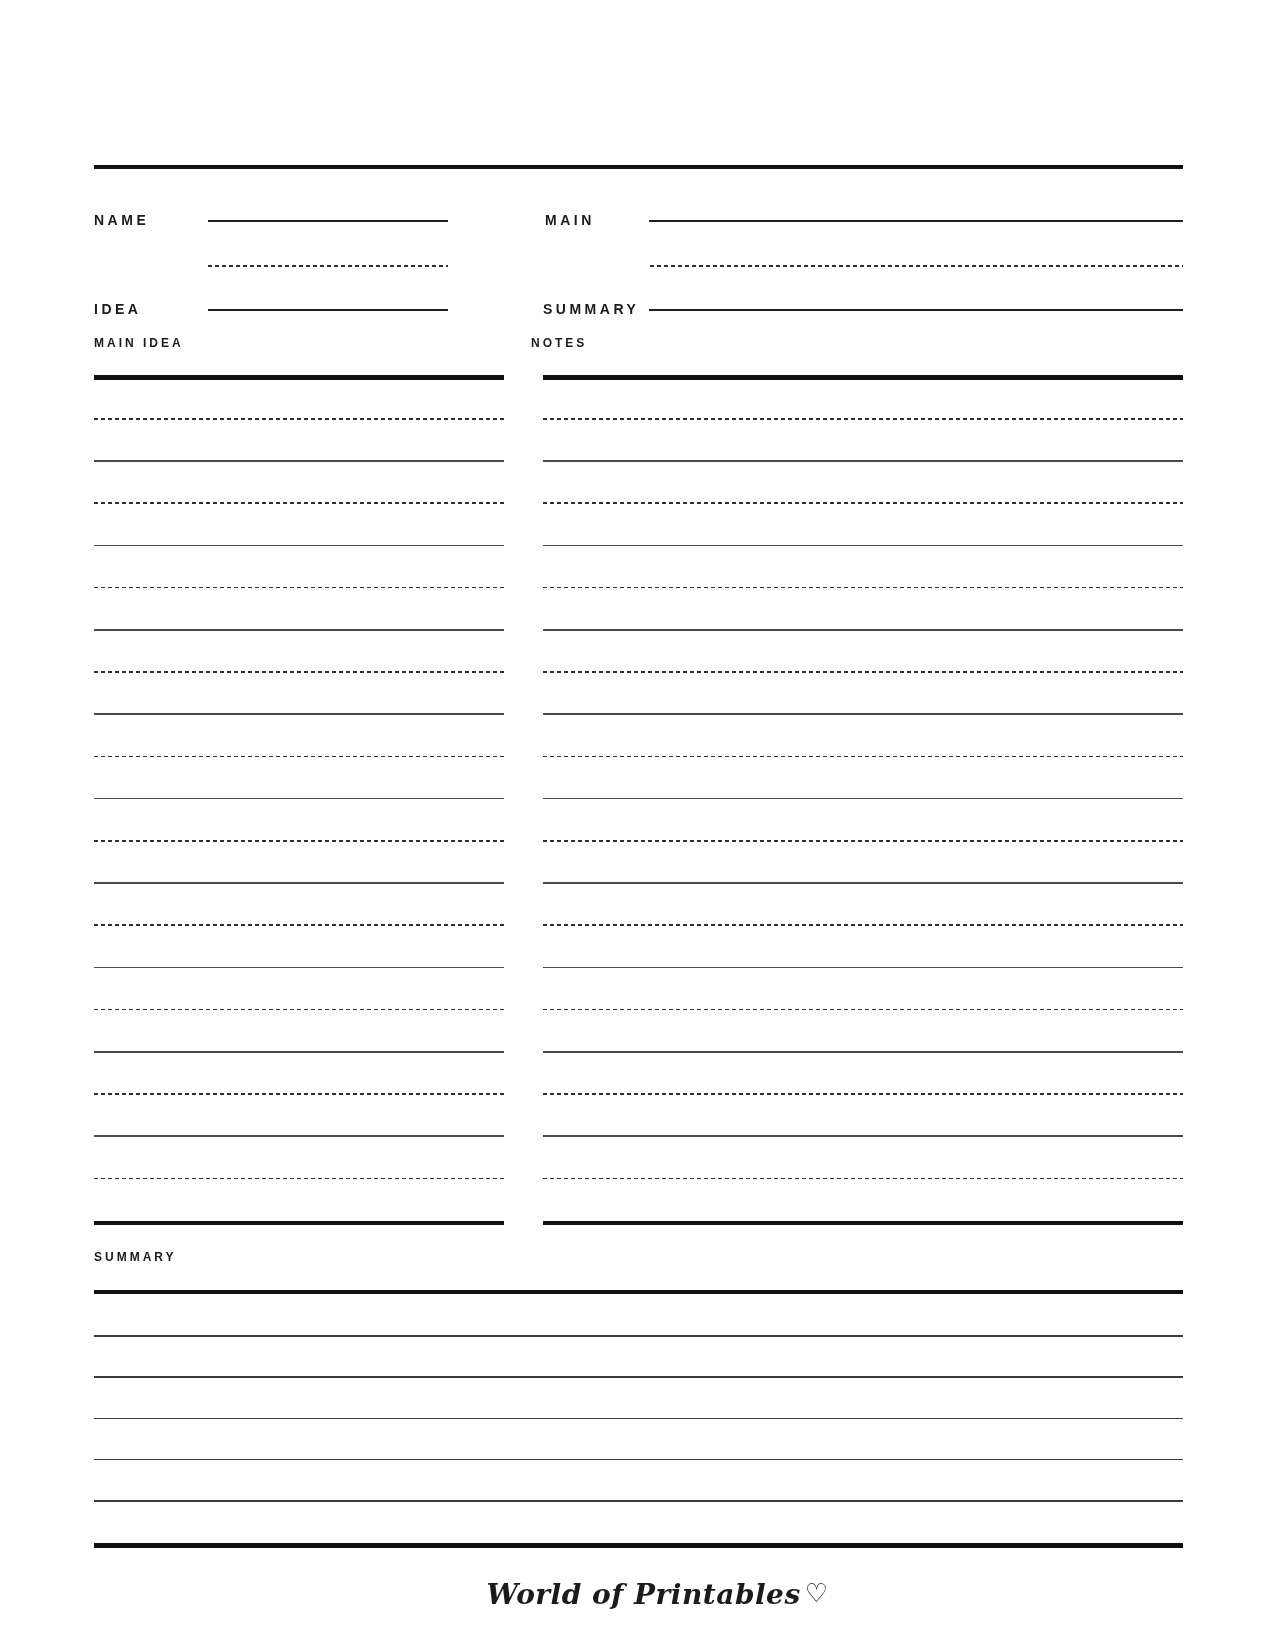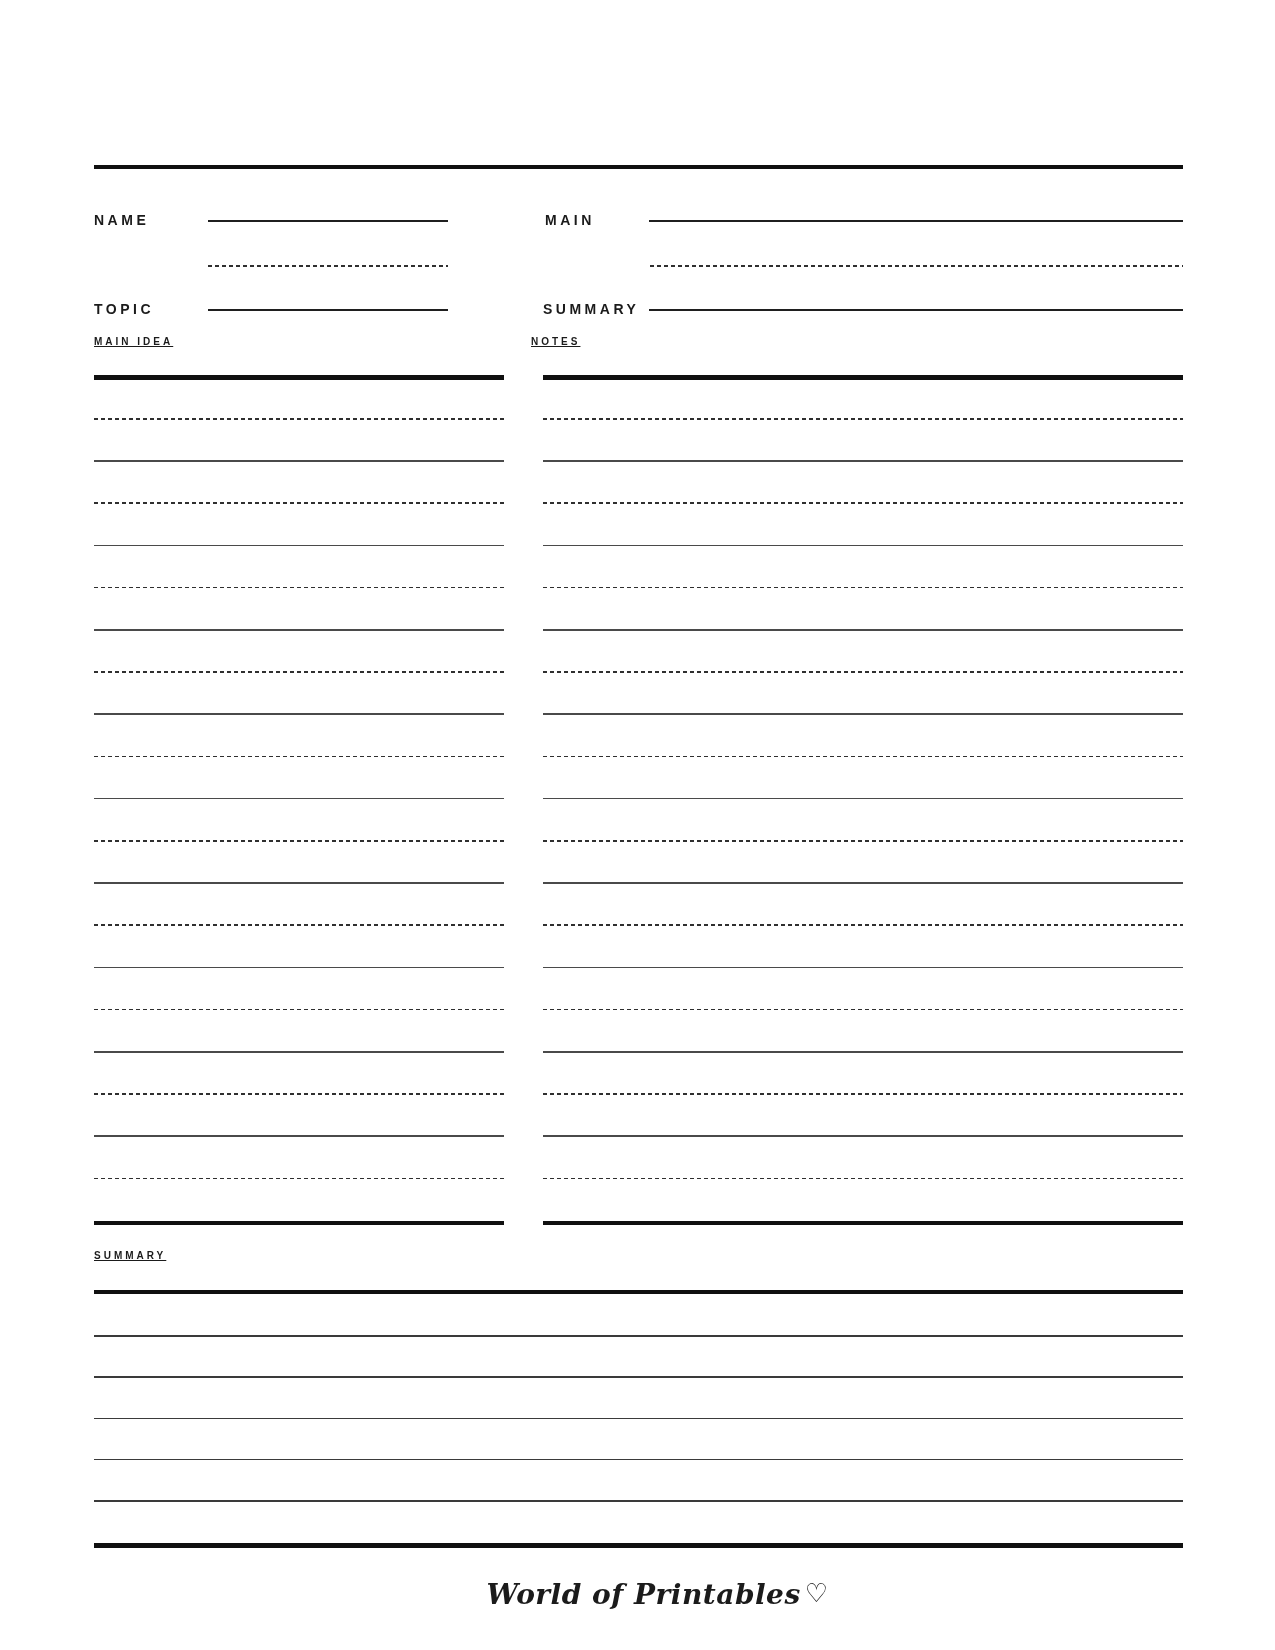--- a/index.html
+++ b/index.html
@@ -21,26 +21,25 @@
     line-height:1;
   }
   .field-label{
     font-size:14px;
     font-weight:bold;
     letter-spacing:3.5px;
     line-height:1;
     color:var(--ink,#1b1b1b);
   }
   .section-label{
-    font-size:10px;
+    font-size:12px;
     font-weight:bold;
     letter-spacing:3px;
     line-height:1;
     color:var(--ink,#1b1b1b);
-    text-decoration:underline;
   }
   .bar{background:var(--rule-thick,#101010);}
   .fill-line{height:2px;background:#1f1f1f;}
   .rule-solid{height:1.5px;background:var(--rule-solid,#4a4a4a);}
   .rule-solid-dark{height:1.5px;background:#3a3a3a;}
   .rule-dashed{
     height:1.6px;
     background:repeating-linear-gradient(90deg,
       var(--rule-dashed,#2f2f2f) 0 4px,
       transparent 4px 7px);
@@ -75,21 +74,21 @@
 
   <div class="abs field-label" style="left:94px;top:213px;">NAME</div>
   <div class="abs fill-line" style="left:208px;top:220px;width:240px;"></div>
 
   <div class="abs field-label" style="left:545px;top:213px;">MAIN</div>
   <div class="abs fill-line" style="left:649px;top:220px;width:534px;"></div>
 
   <div class="abs rule-dashed" style="left:208px;top:265px;width:240px;"></div>
   <div class="abs rule-dashed" style="left:650px;top:265px;width:533px;"></div>
 
-  <div class="abs field-label" style="left:94px;top:302px;">TOPIC</div>
+  <div class="abs field-label" style="left:94px;top:302px;">IDEA</div>
   <div class="abs fill-line" style="left:208px;top:309px;width:240px;"></div>
 
   <div class="abs field-label" style="left:543px;top:302px;">SUMMARY</div>
   <div class="abs fill-line" style="left:649px;top:309px;width:534px;"></div>
 
   <div class="abs section-label" style="left:94px;top:337px;">MAIN IDEA</div>
   <div class="abs section-label" style="left:531px;top:337px;">NOTES</div>
 
   <div class="abs bar" style="left:94px;top:375px;width:410px;height:4.5px;"></div>
   <div class="abs bar" style="left:543px;top:375px;width:640px;height:4.5px;"></div>

